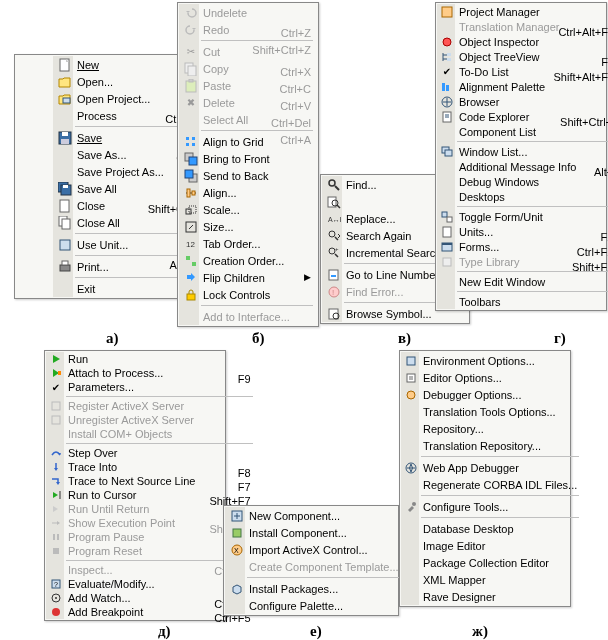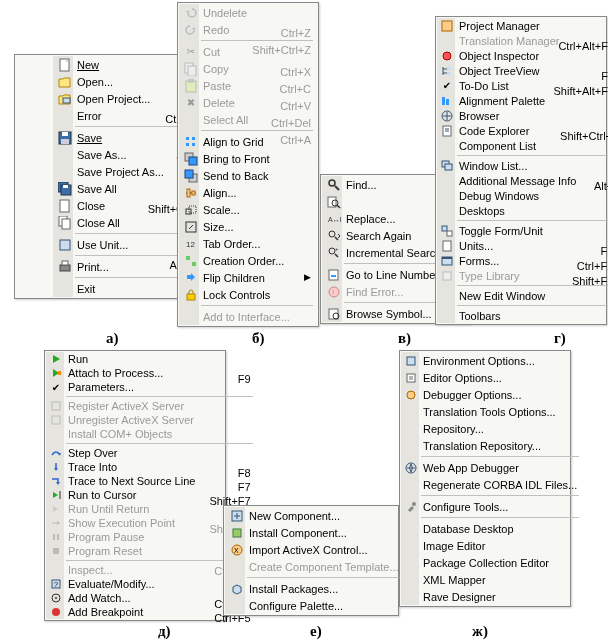--- a/index.html
+++ b/index.html
@@ -104,21 +104,21 @@
             <svg width="14" height="14">
               <path d="M1 4 L5 4 L6 3 L12 3 L12 12 L1 12 Z" fill="#ffe680" stroke="#b38600"></path>
               <rect x="5" y="6" width="7" height="5" fill="#cde" stroke="#357"></rect>
             </svg>
           </span>
       <span class="label">Open Project...</span>
       <span class="shortcut">Ctrl+F11</span>
     </div>
     <div class="item">
       <span class="ico"></span>
-      <span class="label">Error</span>
+      <span class="label">Process</span>
       <span class="arrow">▶</span>
     </div>
     <div class="sep"></div>
     <div class="item">
       <span class="ico">
             <svg width="14" height="14">
               <rect x="1" y="1" width="12" height="12" fill="#3a6ea5" stroke="#234"></rect>
               <rect x="4" y="1" width="6" height="4" fill="#fff"></rect>
               <rect x="3" y="8" width="8" height="5" fill="#ccd"></rect>
             </svg>
@@ -437,21 +437,21 @@
               <circle cx="9" cy="9" r="3" fill="none" stroke="#333"></circle>
             </svg>
           </span>
           <span class="label">Browse Symbol...</span>
         </div>
   </div>
     </div>
 </div>
 <div class="caption" style="left:398px; top:330px;">в)</div>
 
-<div class="menu" style="left:435px; top:16px; width:168px;">
+<div class="menu" style="left:435px; top:2px; width:168px;">
   <div class="menu-inner">
       <div class="gutter" style="width:18px"></div>
       <div class="items">
     <div class="item" style="height:15px">
           <span class="ico">
             <svg width="12" height="12">
               <rect x="1" y="1" width="10" height="10" fill="#fc8" stroke="#a60"></rect>
             </svg>
           </span>
           <span class="label">Project Manager</span>

